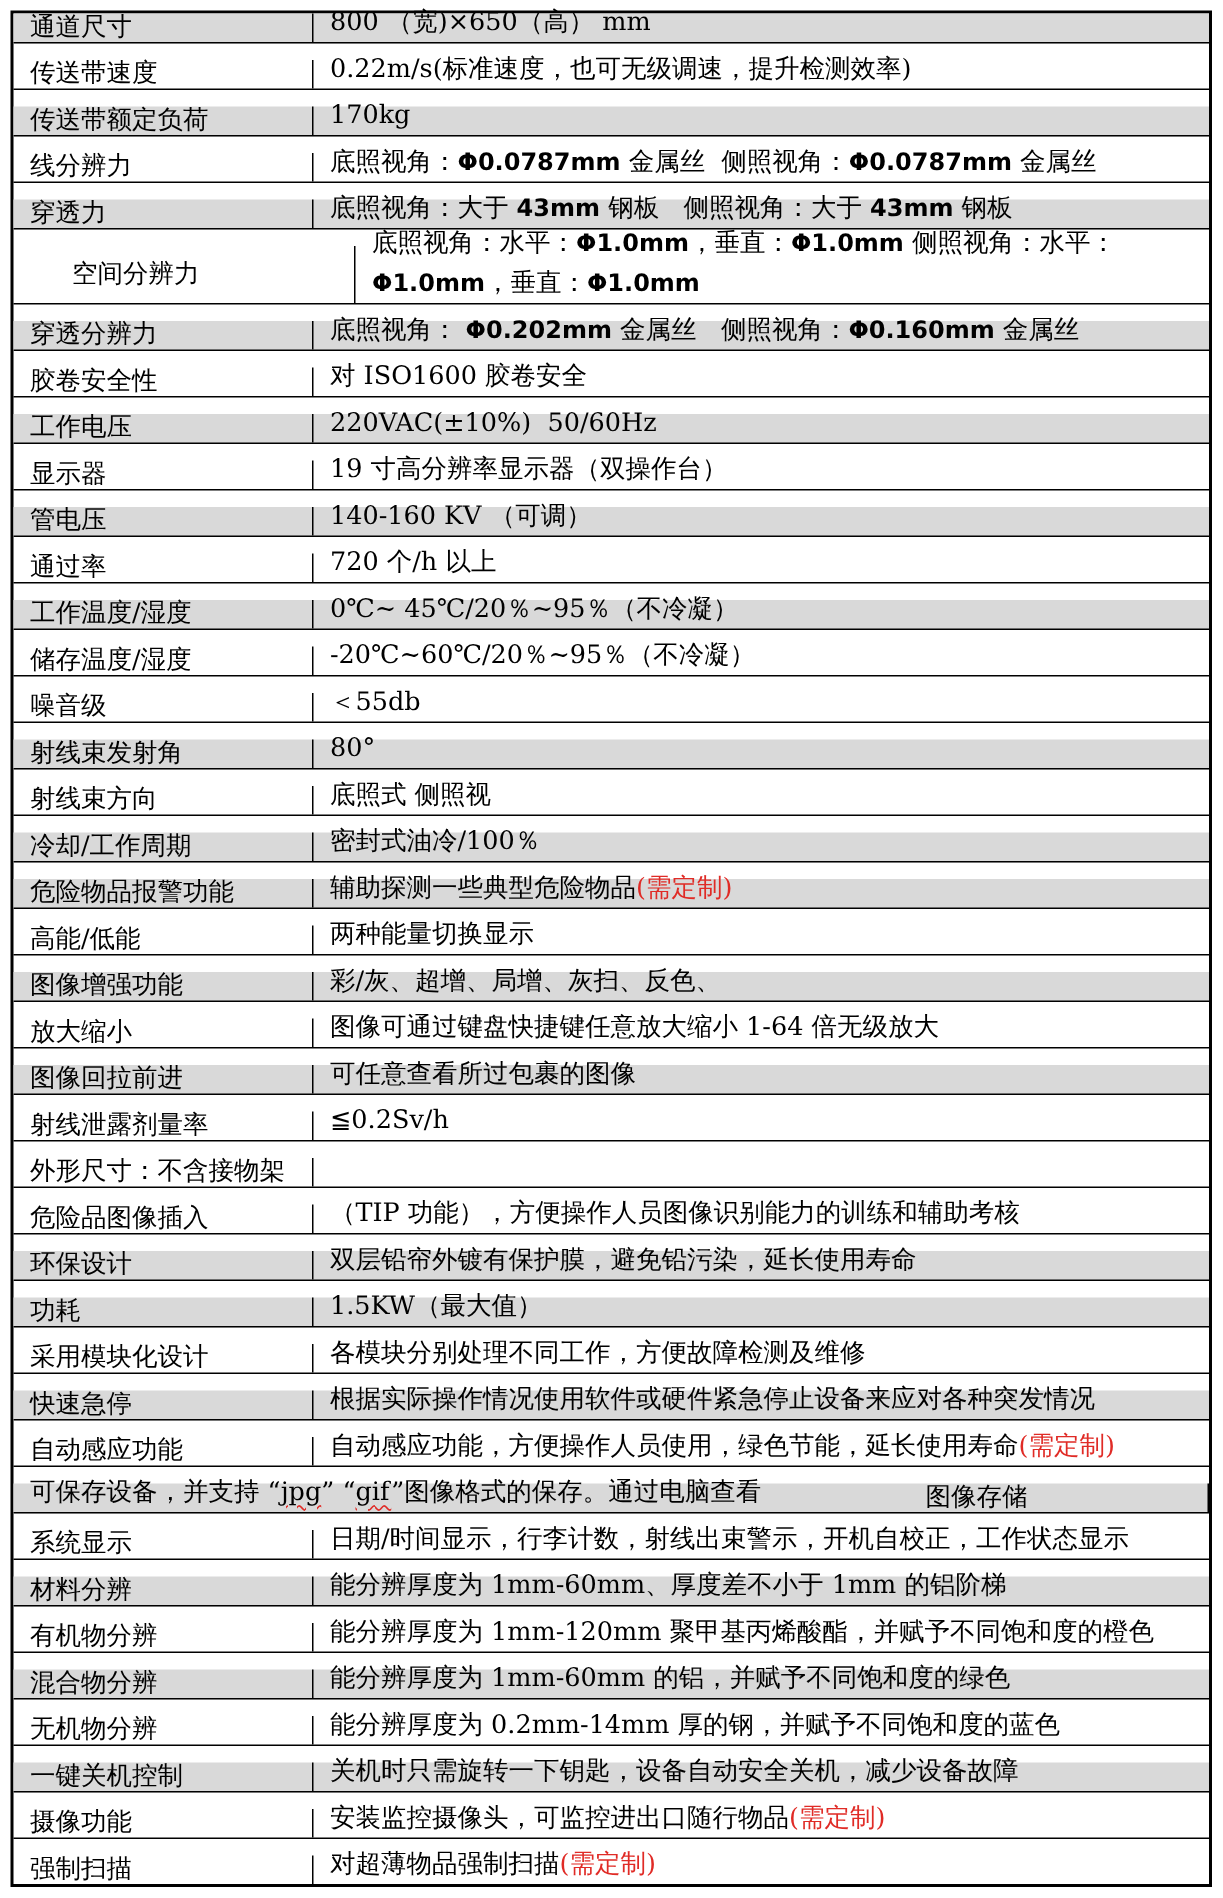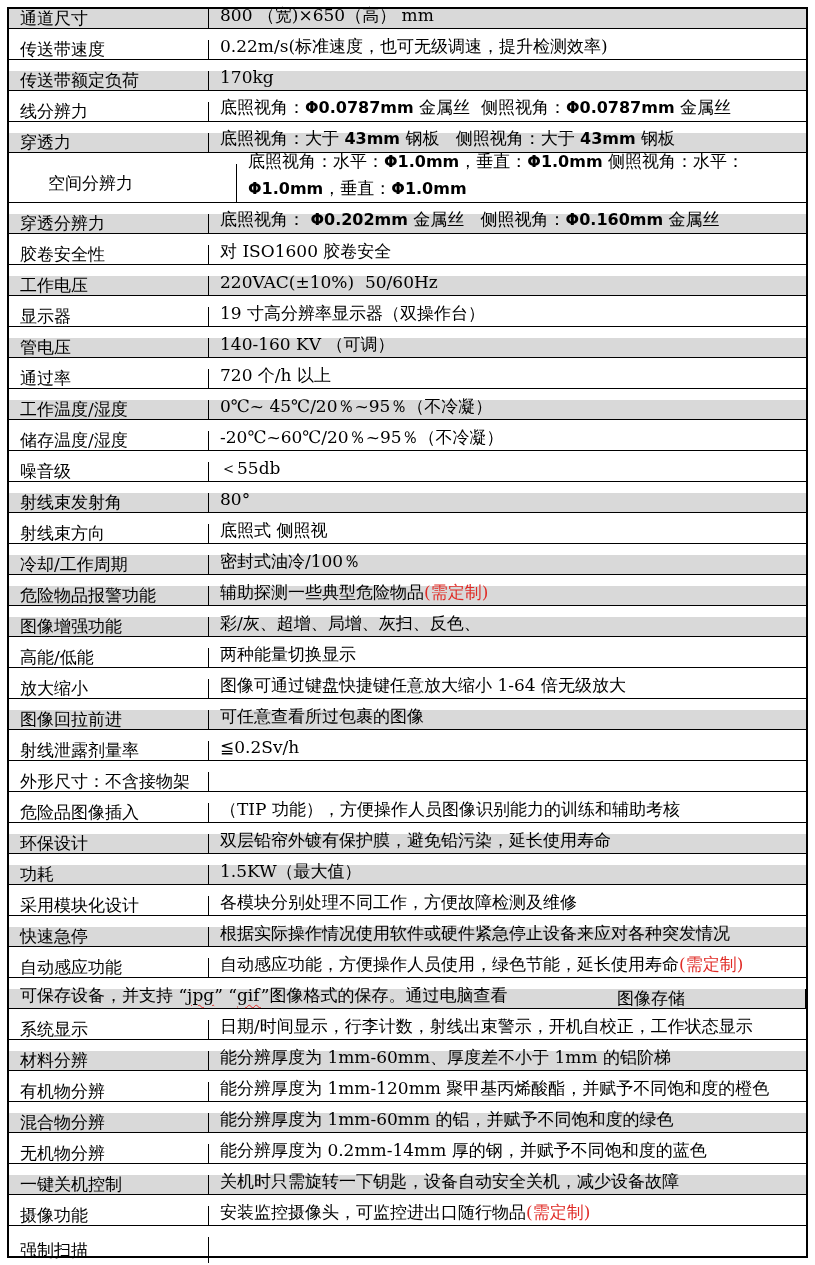--- a/index.html
+++ b/index.html
@@ -22,21 +22,21 @@
     gap:11px;
   }
   .row{
     flex:1 1 0;
     display:flex;
     align-items:stretch;
     border-bottom:1.5px solid #000;
     box-sizing:border-box;
     min-height:0;
   }
-  .row:last-child{border-bottom:none;flex-direction:column;}
+  .row:last-child{border-bottom:none;}
   .row.tall{flex:2 1 0;padding-left:28px;}
   .row.shaded{background:var(--shade,#d9d9d9);}
   .cell{
     display:flex;
     align-items:center;
     box-sizing:border-box;
     font-size:17px;
     line-height:1.55;
   }
   .cell.label{
@@ -235,40 +235,40 @@
 
   <div class="row shaded">
     <div class="cell label">
         <span class="txt">危险物品报警功能</span>
       </div>
     <div class="cell value">
         <span class="txt"><span>辅助探测一些典型危险物品</span><span class="seg-red">(需定制)</span></span>
       </div>
   </div>
 
+  <div class="row">
+    <div class="cell label">
+        <span class="txt">高能/低能</span>
+      </div>
+    <div class="cell value">
+        <span class="txt"><span>两种能量切换显示</span></span>
+      </div>
+  </div>
+
   <div class="row shaded">
     <div class="cell label">
         <span class="txt">图像增强功能</span>
       </div>
     <div class="cell value">
         <span class="txt"><span>彩/灰、超增、局增、灰扫、反色、</span></span>
       </div>
   </div>
 
   <div class="row">
     <div class="cell label">
-        <span class="txt">高能/低能</span>
-      </div>
-    <div class="cell value">
-        <span class="txt"><span>两种能量切换显示</span></span>
-      </div>
-  </div>
-
-  <div class="row">
-    <div class="cell label">
         <span class="txt">放大缩小</span>
       </div>
     <div class="cell value">
         <span class="txt"><span>图像可通过键盘快捷键任意放大缩小 1-64 倍无级放大</span></span>
       </div>
   </div>
 
   <div class="row shaded">
     <div class="cell label">
         <span class="txt">图像回拉前进</span>

